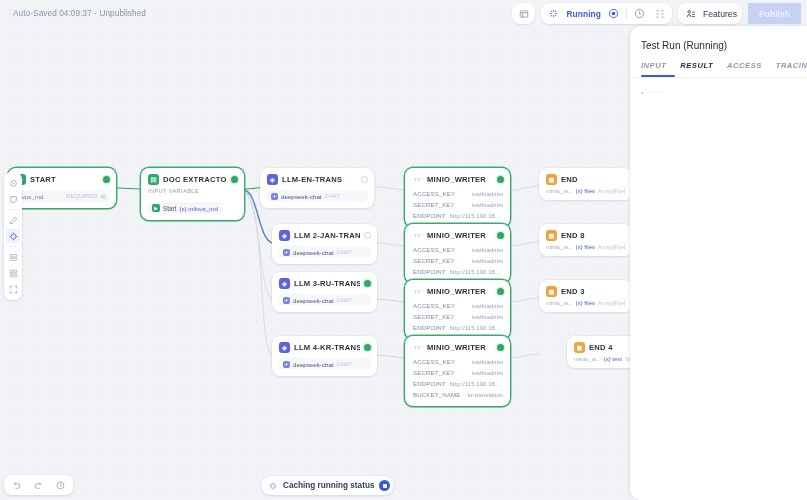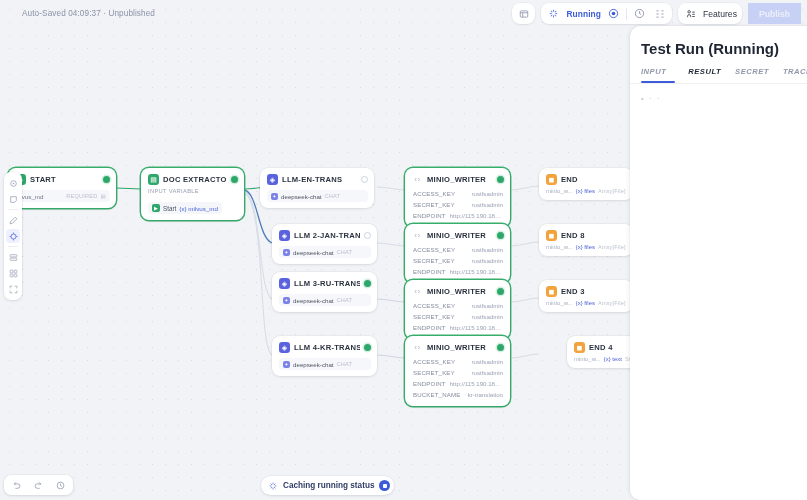--- a/index.html
+++ b/index.html
@@ -20,21 +20,21 @@
     background-position: 3px 3px;
   }
 
   
   #topbar {
     position: absolute; top: 0; left: 0; right: 0; height: 26px;
     display: flex; align-items: center; z-index: 40;
     pointer-events: none;
   }
   #autosave {
-    margin-left: 22px; font-size: 8.2px; color: #8a92a6; letter-spacing: .1px;
+    margin-left: 13px; font-size: 8.2px; color: #8a92a6; letter-spacing: .1px;
     white-space: nowrap;
   }
   #topright {
     position: absolute; right: 6px; top: 3px;
     display: flex; align-items: center; gap: 6px;
   }
   .pill {
     background: #fff; border-radius: 8px;
     box-shadow: 0 1px 2px rgba(16,24,40,.08), 0 0 0 .5px rgba(16,24,40,.04);
     display: flex; align-items: center; height: 21px; padding: 0 5px; gap: 5px;
@@ -141,24 +141,24 @@
   }
   .chip .cn { font-size: 6.3px; color: #4d5costs; }
   .muted6 { font-size: 5.6px; color: #bcc2d0; letter-spacing:.2px; }
 
   
   #rightpanel {
     position: absolute; right: 0; top: 26px; bottom: 0; width: 177px;
     background: #fff; border-radius: 10px 0 0 10px; z-index: 35;
     box-shadow: -1px 0 4px rgba(16,24,40,.07), 0 0 0 .5px rgba(16,24,40,.05);
   }
-  #rp-title { font-size: 15px; font-weight: 700; color: #1f2533; padding: 14px 4px 0 11px; }
+  #rp-title { font-size: 10px; font-weight: 400; color: #1f2533; padding: 14px 4px 0 11px; }
   #rp-tabs { display: flex; gap: 14px; padding: 10px 0 0 11px; position: relative; }
   .rtab { font-size: 7.6px; color: #8f97a9; letter-spacing: .5px; font-weight: 600; padding-bottom: 7px; font-style: italic; }
-  .rtab.active { color: #1f2533; font-weight: 700; margin-left: 8px; }
+  .rtab.active { color: #1f2533; font-weight: 700; }
   .rtab.active::after {
     content: ""; position: absolute; bottom: 0; height: 1.6px;
     background: #3b5bdb; left: 11px; width: 34px; border-radius: 2px;
   }
   #rp-sep { height: 1px; background: #eef0f4; margin: 0; }
   #rp-loading { padding: 10px 11px; font-size: 8px; color: #c3c9d6; letter-spacing: 1.5px; }
 
   
   #edges { position: absolute; inset: 0; z-index: 8; pointer-events: none; }
 </style>
@@ -563,20 +563,20 @@
     </div>
 
     <div id="publish">Publish</div>
   </div>
 
   <div id="rightpanel">
     <div id="rp-title">Test Run (Running)</div>
     <div id="rp-tabs">
       <div class="rtab">INPUT</div>
       <div class="rtab active">RESULT</div>
-      <div class="rtab">SECRET</div>
+      <div class="rtab">ACCESS</div>
       <div class="rtab">TRACING</div>
     </div>
     <div id="rp-sep"></div>
     <div id="rp-loading">• · ·</div>
   </div>
 
 </div>
 
 </body></html>

